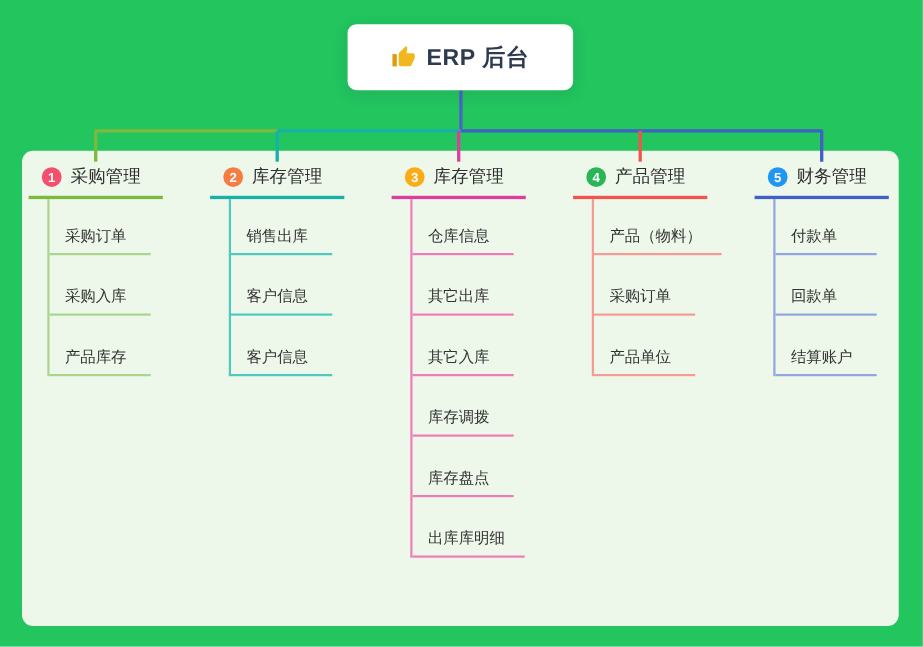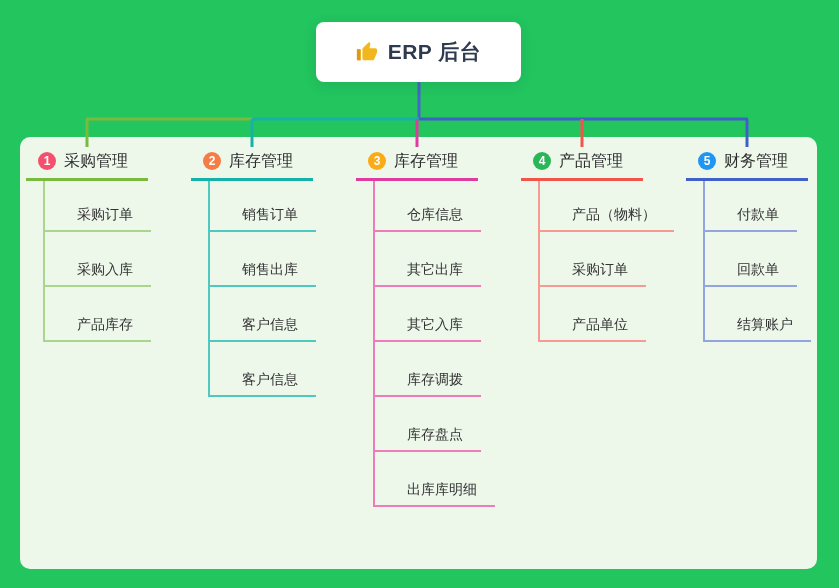--- a/index.html
+++ b/index.html
@@ -87,21 +87,21 @@
   }
   .items {
     margin-left: 17px;
     border-left: 2px solid var(--item-line);
     width: max-content;
   }
   .item {
     height: 55px;
     display: flex;
     align-items: flex-end;
-    padding: 0 18px 6px 32px;
+    padding: 0 18px 6px 14px;
     border-bottom: 2px solid var(--item-line);
     width: max-content;
     min-width: 92px;
     font-size: 14px;
     color: #333333;
     white-space: nowrap;
     cursor: pointer;
   }
   .item:first-child { height: 51px; }
 </style>
@@ -145,21 +145,20 @@
       <div class="item">产品库存</div>
     </div>
   </div>
 
   <div class="branch b1" style="--line: #16b2a8; --item-line: #4fc8bf; --badge: #f57c43;">
     <div class="branch-header">
       <span class="badge">2</span>
       <span class="branch-label">库存管理</span>
     </div>
     <div class="items">
-      <div class="item">销售订单</div>
       <div class="item">销售出库</div>
       <div class="item">客户信息</div>
       <div class="item">客户信息</div>
     </div>
   </div>
 
   <div class="branch b2" style="--line: #de3d9f; --item-line: #ef7cba; --badge: #fbab16;">
     <div class="branch-header">
       <span class="badge">3</span>
       <span class="branch-label">库存管理</span>

